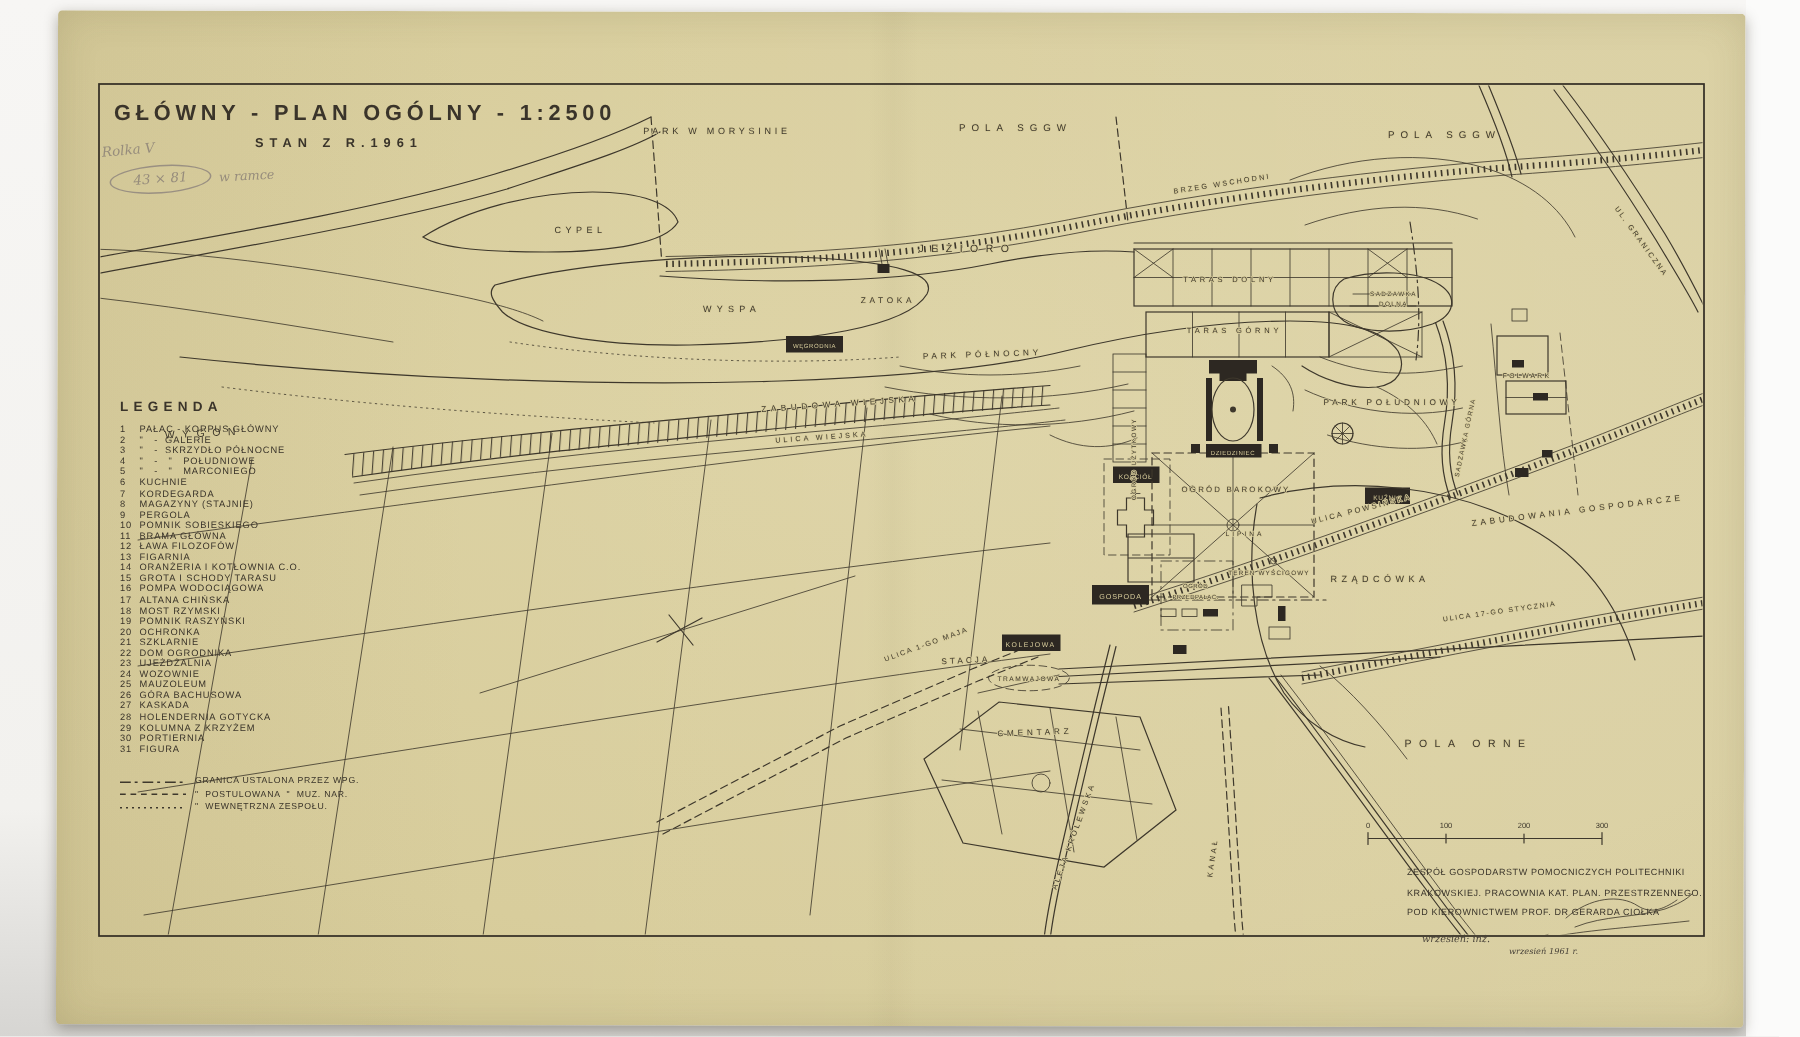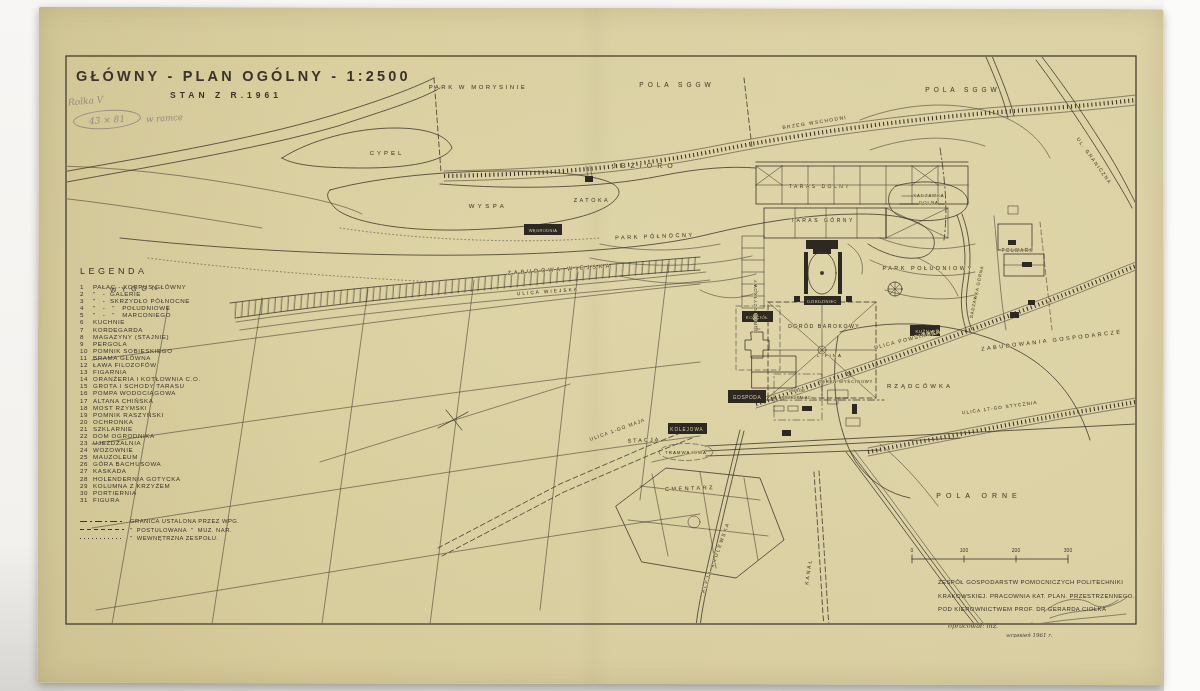--- a/index.html
+++ b/index.html
@@ -37,21 +37,21 @@
   .ov{position:absolute;color:#3a342a;}
   .title-main{left:76px;top:68px;font-size:14.5px;letter-spacing:3.2px;font-weight:bold;color:#3a342a;}
   .title-sub{left:76px;top:90px;width:300px;text-align:center;font-size:8.5px;letter-spacing:4px;font-weight:bold;}
   .hand{font-family:"DejaVu Serif",serif;font-style:italic;color:#968c7c;}
   .roll-note{left:68px;top:96px;font-size:9px;transform:rotate(-5deg);}
   .size-ellipse{left:73px;top:110px;width:66px;height:17px;border:1px solid #9a9082;border-radius:50%;
     transform:rotate(-4deg);display:flex;align-items:center;justify-content:center;font-size:9px;}
   .frame-note{left:146px;top:113px;font-size:8.5px;transform:rotate(-3deg);}
 
   .legend{left:80px;top:266px;width:218px;}
-  .legend-title{font-size:9px;font-weight:normal;letter-spacing:3.5px;margin-bottom:7px;}
+  .legend-title{font-size:9px;font-weight:bold;letter-spacing:3.5px;margin-bottom:7px;}
   .lrow{display:flex;line-height:7.1px;font-size:6.2px;letter-spacing:.6px;}
   .ln{width:13px;flex:none;}
   .ll{white-space:pre;}
   .lb-block{margin-top:14px;}
   .lbrow{display:flex;align-items:center;height:8.5px;font-size:5.8px;letter-spacing:.5px;}
   .lsamp{display:inline-block;width:44px;height:2px;margin-right:6px;flex:none;}
   .ls-dashdot{background:repeating-linear-gradient(90deg,#3e382c 0 7px,transparent 7px 10px,#3e382c 10px 12px,transparent 12px 15px);background-size:15px 1.2px;background-repeat:repeat-x;background-position:0 50%;height:1.2px;}
   .ls-dash{background:repeating-linear-gradient(90deg,#3e382c 0 4px,transparent 4px 7px);background-size:7px 1.2px;background-repeat:repeat-x;background-position:0 50%;height:1.2px;}
   .ls-dot{background:repeating-linear-gradient(90deg,#3e382c 0 1.5px,transparent 1.5px 4px);background-size:4px 1.2px;background-repeat:repeat-x;background-position:0 50%;height:1.2px;}
   .lblabel{white-space:pre;}
@@ -487,14 +487,14 @@
         <span class="lblabel">"  WEWNĘTRZNA ZESPOŁU.</span>
       </div>
   </div>
 </div>
 
 <div class="ov credits">
   <div>ZESPÓŁ GOSPODARSTW POMOCNICZYCH POLITECHNIKI</div>
   <div>KRAKOWSKIEJ. PRACOWNIA KAT. PLAN. PRZESTRZENNEGO.</div>
   <div>POD KIEROWNICTWEM PROF. DR GERARDA CIOŁKA</div>
 </div>
-<div class="ov hand credit-hand">opracował: inż.</div>
+<div class="ov hand credit-hand">wrzesień: inż.</div>
 <div class="ov hand credit-date">wrzesień 1961 r.</div>
 
 </body></html>

